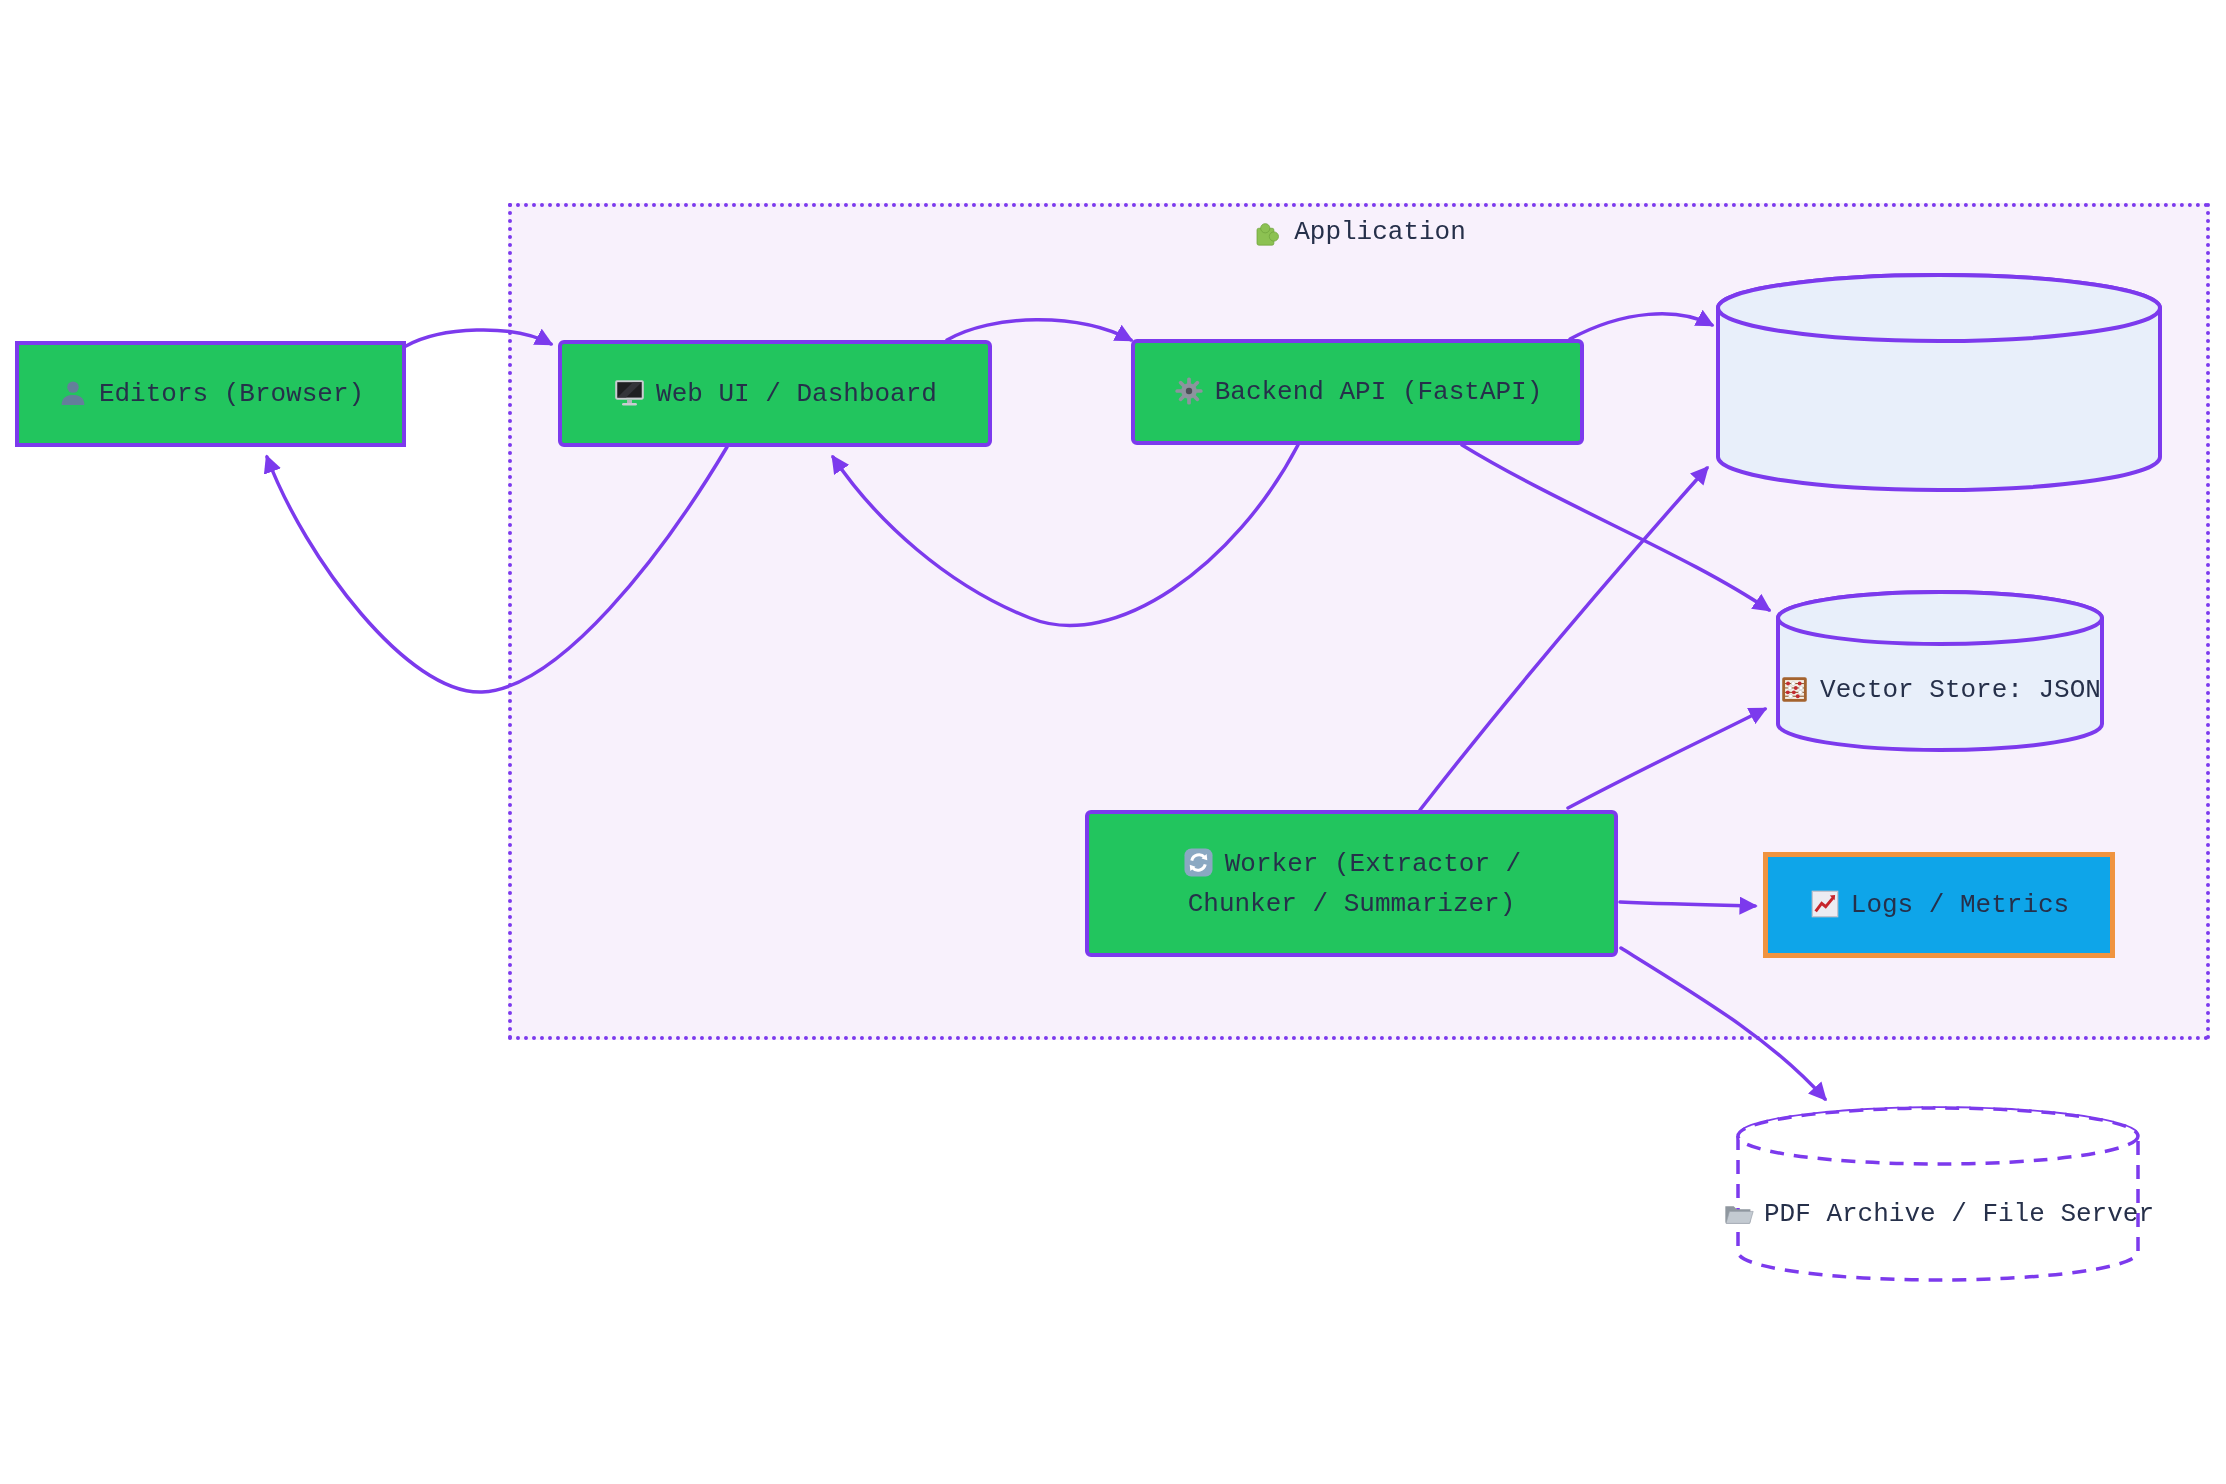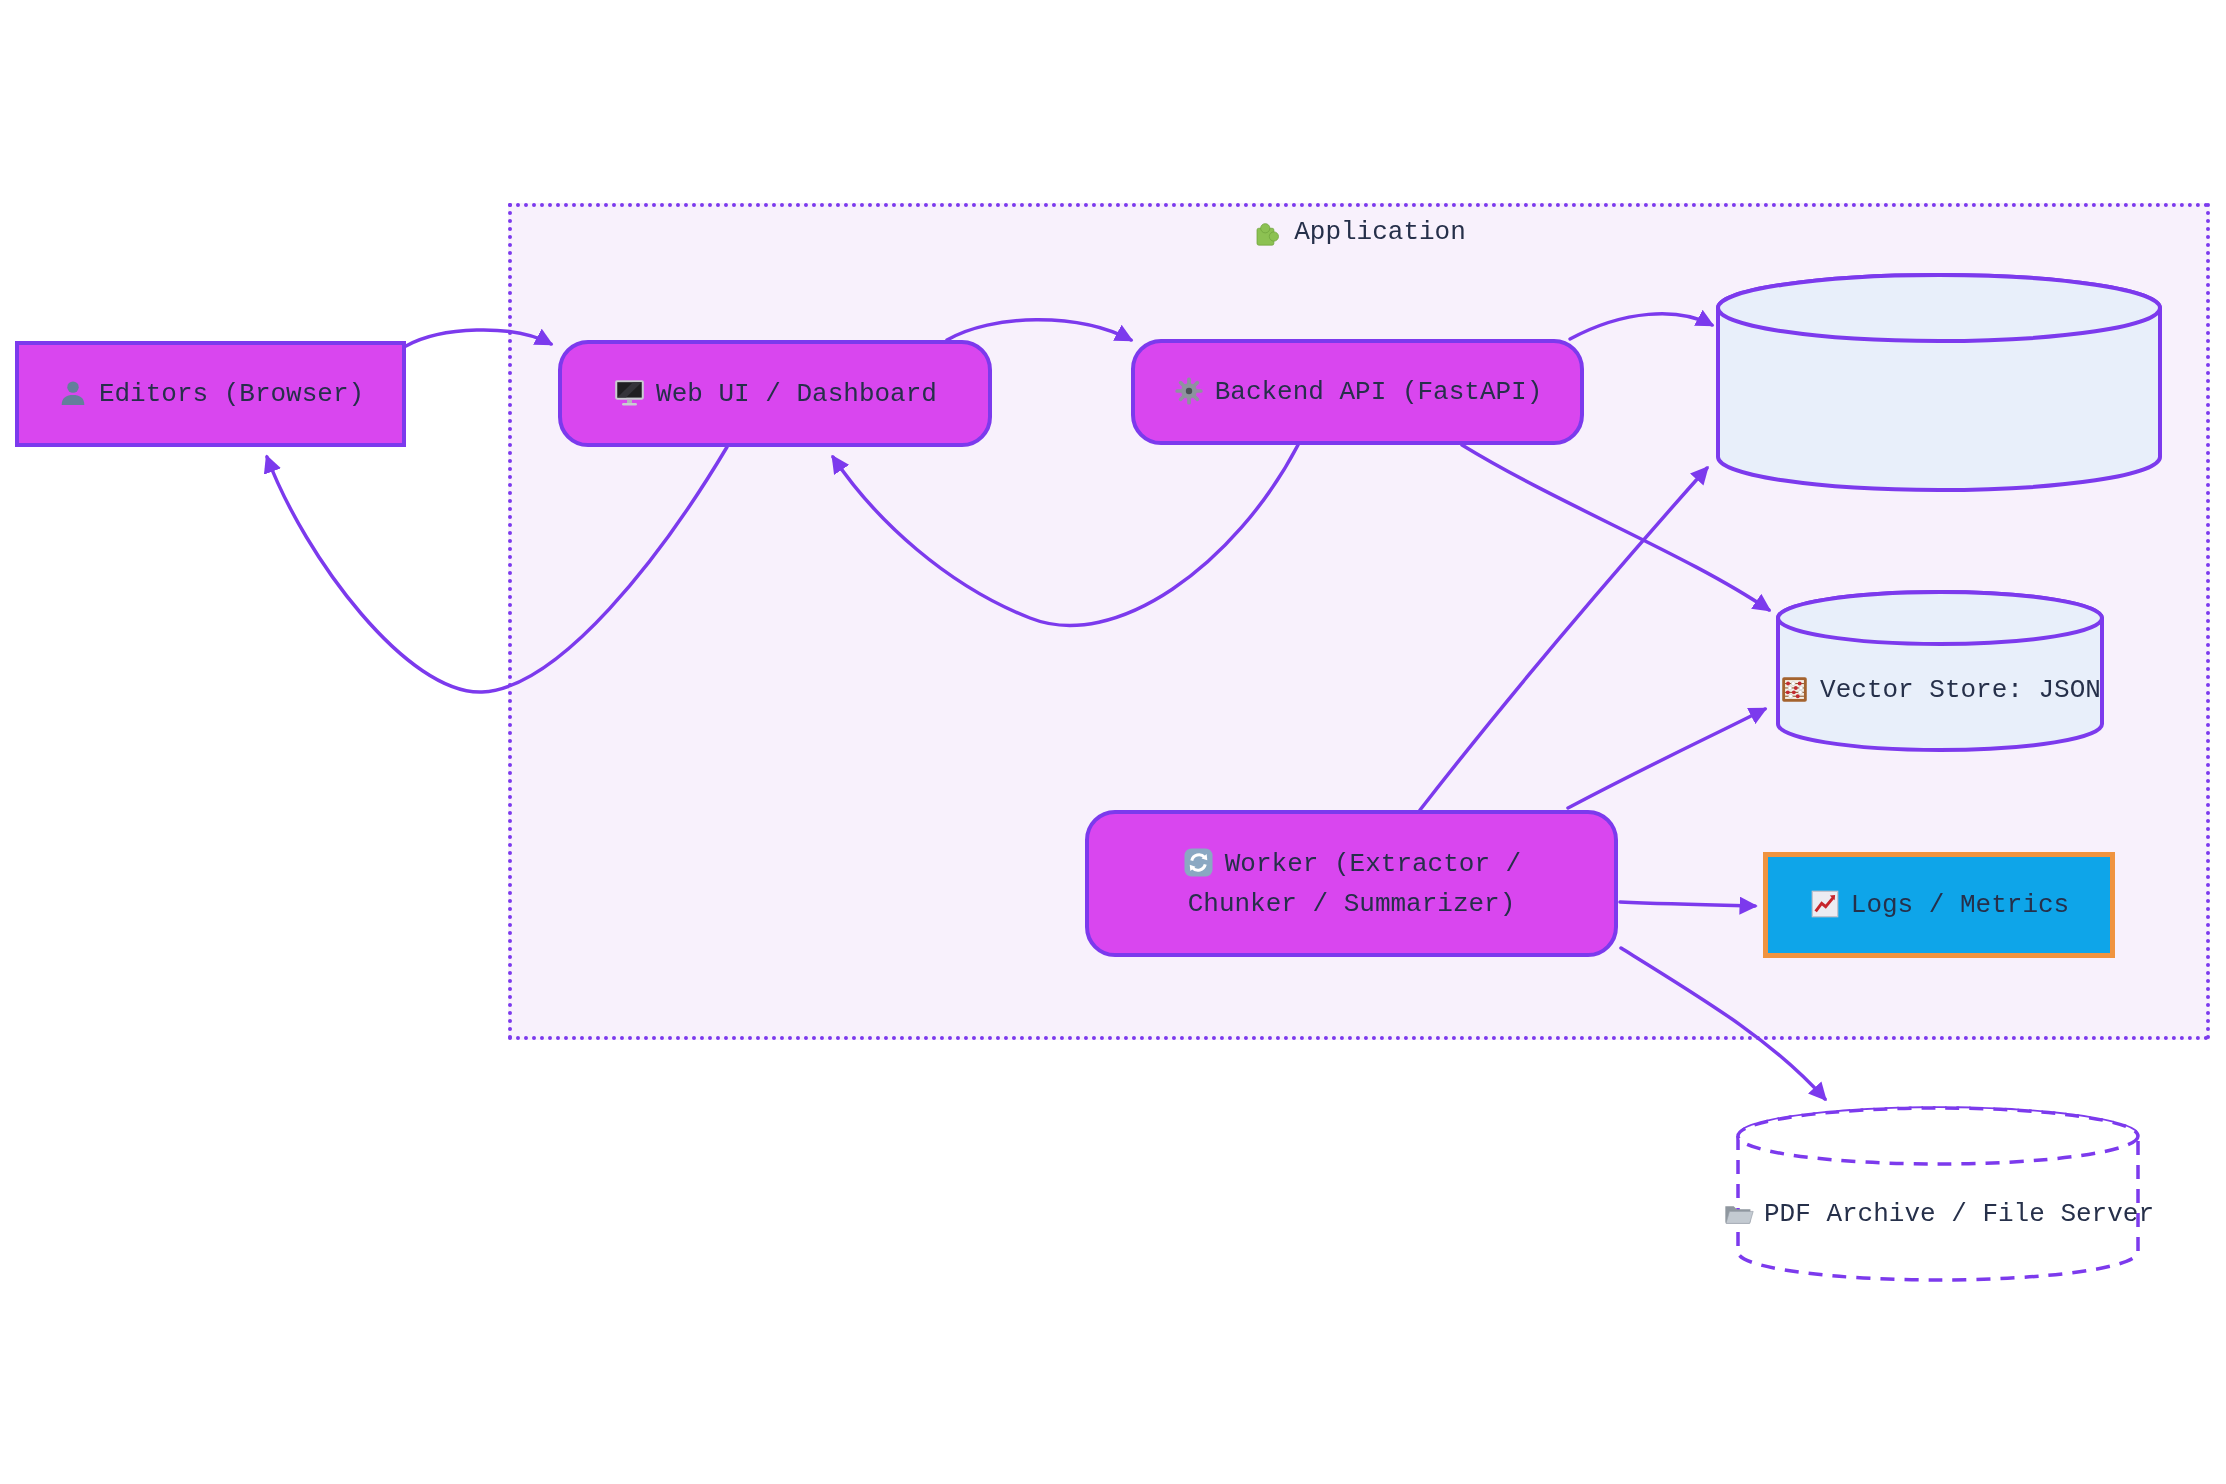--- a/index.html
+++ b/index.html
@@ -16,22 +16,22 @@
     position:absolute;left:508px;top:212px;width:1702px;height:40px;
     display:flex;align-items:center;justify-content:center;gap:12px;
     font-size:26px;font-weight:500;color:#26304A;
   }
   svg.overlay{position:absolute;left:0;top:0;width:2226px;height:1484px;pointer-events:none;}
   .node{
     position:absolute;box-sizing:border-box;
     display:flex;align-items:center;justify-content:center;
     font-size:26px;font-weight:500;line-height:40px;text-align:center;
   }
-  .rounded{background:#d946ef;border:4px solid #7C3AED;border-radius:30px;}
-  .rect-pink{background:#d946ef;border:4px solid #7C3AED;}
+  .rounded{background:#22c55e;border:4px solid #7C3AED;border-radius:6px;}
+  .rect-pink{background:#22c55e;border:4px solid #7C3AED;}
   .rect-orange{background:#0ea5e9;border:5px solid #F0943F;}
   .cyl-label{
     position:absolute;box-sizing:border-box;
     display:flex;align-items:center;justify-content:center;
     font-size:26px;font-weight:500;line-height:40px;text-align:center;
   }
   .lbl-wrap{display:block;}
   .icon{display:inline-block;vertical-align:-8px;margin-right:10px;}
 </style>
 </head>

